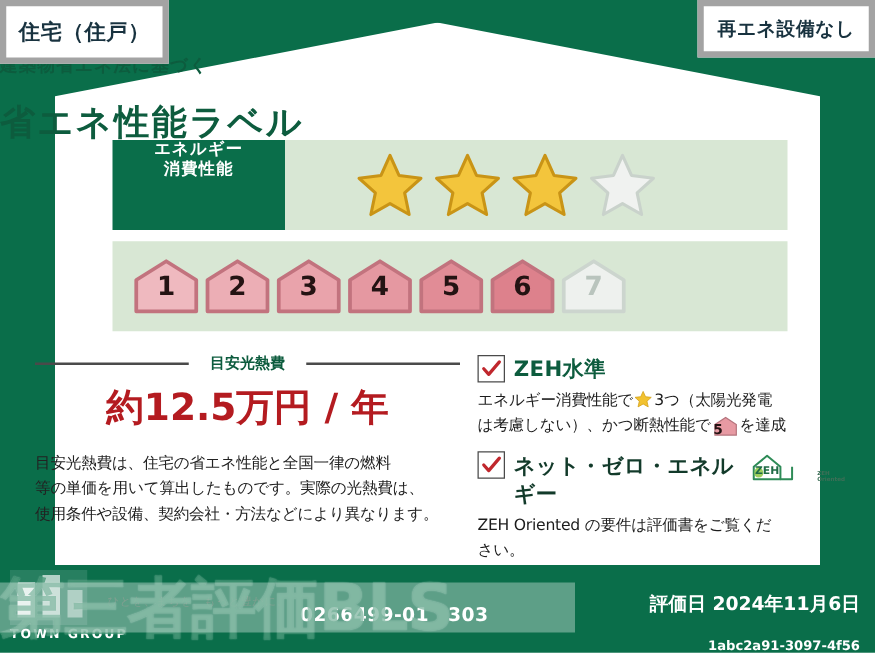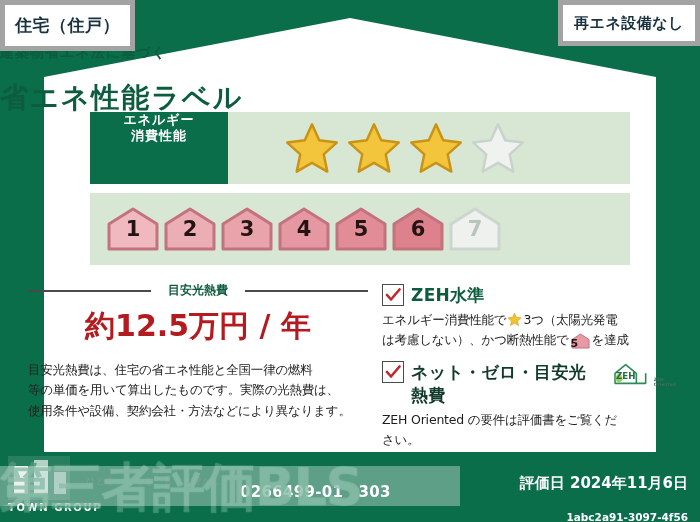--- a/index.html
+++ b/index.html
@@ -78,21 +78,21 @@
   .chk svg{width:16px;height:16px;}
   .zeh-title{font-size:17px;font-weight:bold;color:#0d5c3e;letter-spacing:.3px;}
   .zeh-title.dark{color:#123a2a;}
   .zeh-desc{font-size:12.5px;color:#1c1c1c;line-height:1.6;margin-top:3px;letter-spacing:-.2px;}
   .inline-star{vertical-align:-3px;margin:0 1px;}
   .inline-badge{
     display:inline-block;vertical-align:-3px;width:19px;height:16px;position:relative;margin:0 2px;
   }
   .inline-badge svg{position:absolute;inset:0;width:100%;height:100%;}
   .inline-badge b{position:relative;font-size:11px;color:#241313;z-index:2;}
-  .zeh-logo{display:inline-flex;align-items:flex-end;gap:3px;margin-left:3px;vertical-align:-6px;}
+  .zeh-logo{display:inline-flex;align-items:flex-end;gap:15px;margin-left:3px;vertical-align:-6px;}
 
   
   .bottom{
     position:absolute;left:0;right:0;bottom:0;height:58px;background:#0a6e4a;color:#fff;
   }
   .bottom-id{position:absolute;left:240px;top:19px;font-size:15px;font-weight:bold;letter-spacing:.3px;}
   .bottom-right{position:absolute;right:12px;top:10px;text-align:right;}
   .eval-date{font-size:15px;font-weight:bold;}
   .eval-uuid{font-size:10.5px;font-weight:bold;margin-top:18px;}
 
@@ -243,21 +243,21 @@
         </div>
       </div>
 
       <div class="zeh-block">
         <div class="zeh-head">
           <div class="chk">
             <svg viewBox="0 0 16 16">
               <path d="M2 8 L6 12.5 L14.5 2.5" fill="none" stroke="#c0272d" stroke-width="2.6" stroke-linecap="round" stroke-linejoin="round"></path>
             </svg>
           </div>
-          <div class="zeh-title dark">ネット・ゼロ・目安光熱費</div>
+          <div class="zeh-title dark">ネット・ゼロ・エネルギー</div>
           <span class="zeh-logo">
             <svg width="40" height="26" viewBox="0 0 60 38">
               <path d="M6 18 L22 5 L38 18 L38 33 L6 33 Z" fill="none" stroke="#2e8b57" stroke-width="2.4" stroke-linejoin="round"></path>
               <path d="M9 20 C5 24 6 31 12 31 C18 31 19 24 15 20 C13 17.5 11.5 17.5 9 20 Z" fill="#8cc63f" opacity="0.85"></path>
               <text x="22" y="27" font-size="13" font-weight="bold" fill="#1f6b45" text-anchor="middle" font-family="DejaVu Sans, sans-serif">ZEH</text>
               <path d="M38 33 L52 33 L52 18" fill="none" stroke="#2e8b57" stroke-width="2.4" stroke-linejoin="round"></path>
             </svg>
             <span style="display:inline-flex;flex-direction:column;line-height:1;font-size:4.5px;color:#3e6f57;font-weight:bold;">
               <span>ZEH</span>
               <span>Oriented</span>

